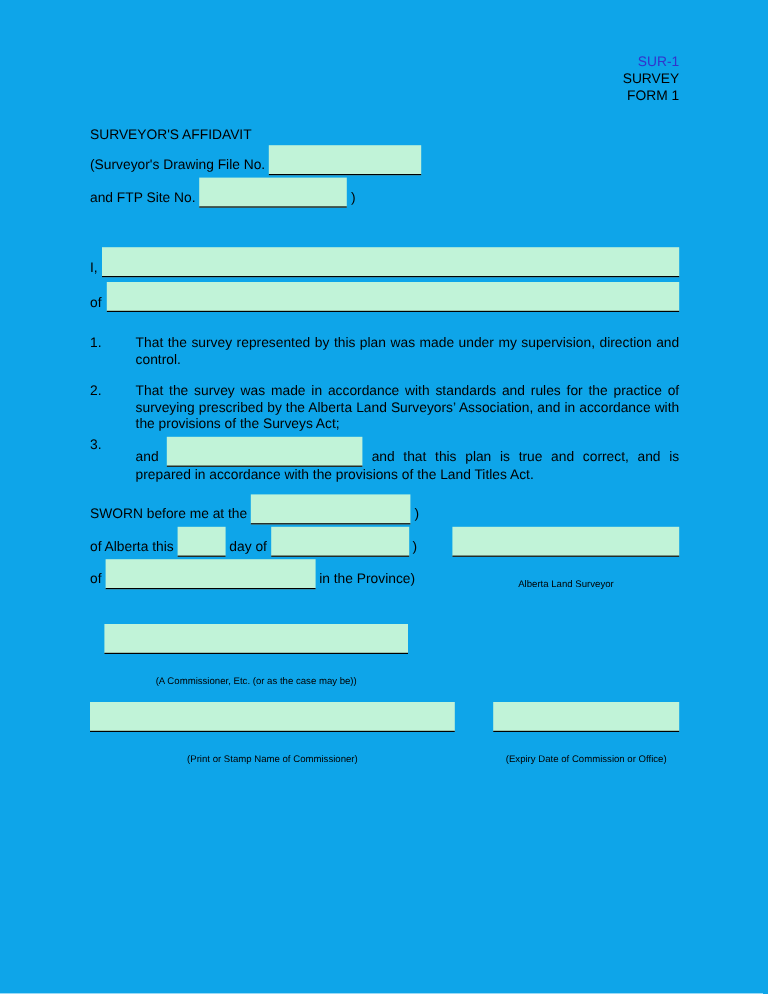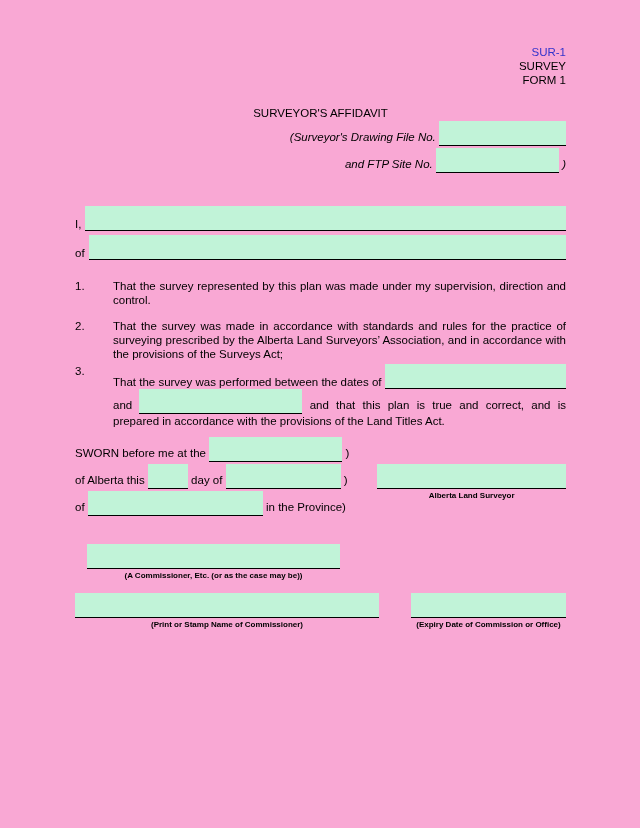--- a/index.html
+++ b/index.html
@@ -1,36 +1,36 @@
 <!DOCTYPE html>
 <html><head>
 <meta charset="utf-8">
 <style>
   * { margin: 0; padding: 0; box-sizing: border-box; }
   html, body { background: #fff; }
   .page {
     position: relative;
     width: 640px;
     height: 828px;
-    background: #f9a8d4;
+    background: #0ea5e9;
     font-family: "Liberation Sans", sans-serif;
     font-size: 11.5px;
     line-height: 14px;
     color: #000;
     overflow: hidden;
   }
   .content { padding: 0 74px 0 75px; }
 
   
   .hdr { margin-top: 45px; text-align: right; }
   .form-code { color: #3333cc; }
 
   
-  .title { text-align: center; margin-top: 19px; }
-  .centerline { text-align: right; margin-top: 1px; white-space: nowrap; font-style: italic; }
+  .title { text-align: left; margin-top: 19px; }
+  .centerline { text-align: left; margin-top: 1px; white-space: nowrap; }
   .centerline + .centerline { margin-top: 2px; }
 
   
   .fld {
     display: inline-block;
     background: #c1f3d8;
     border-bottom: 1px solid #000;
     height: 25px;
     vertical-align: -5px;
   }
@@ -74,23 +74,22 @@
   .jurat-right { width: 191px; margin-top: 27px; }
   .sigfield {
     background: #c1f3d8;
     border-bottom: 1px solid #000;
     height: 25px;
   }
   .caption {
     font-size: 8px;
     line-height: 10px;
     text-align: center;
-    margin-top: 2px;
+    margin-top: 18px;
     color: #000;
-    font-weight: bold;
   }
 
   
   .comm1 { margin-top: 28px; width: 265px; padding-left: 12px; }
   .commrow { display: flex; justify-content: space-between; margin-top: 12px; }
   .commcol-l { width: 304px; }
   .commcol-r { width: 155px; }
 </style>
 </head>
 <body>
@@ -135,24 +134,20 @@
     </div>
 
     <div class="item item-2">
       <div class="num">2.</div>
       <div class="body">That the survey was made in accordance with standards and rules for the practice of surveying prescribed by the Alberta Land Surveyors’ Association, and in accordance with the provisions of the Surveys Act;</div>
     </div>
 
     <div class="item item-3">
       <div class="num">3.</div>
       <div class="body3">
-        <div class="l1">
-          <span class="lbl">That the survey was performed between the dates of</span>
-          <span class="fill"></span>
-        </div>
         <div class="l2">
           <span>and</span>
           <span class="fld w163"></span>
           <span>and that this plan is true and correct, and is</span>
         </div>
         <div>prepared in accordance with the provisions of the Land Titles Act.</div>
       </div>
     </div>
 
     <div class="jurat">

